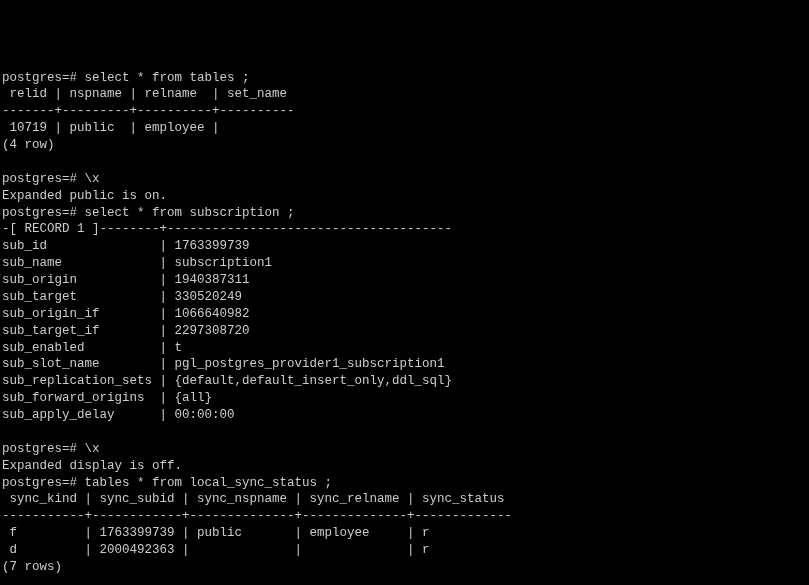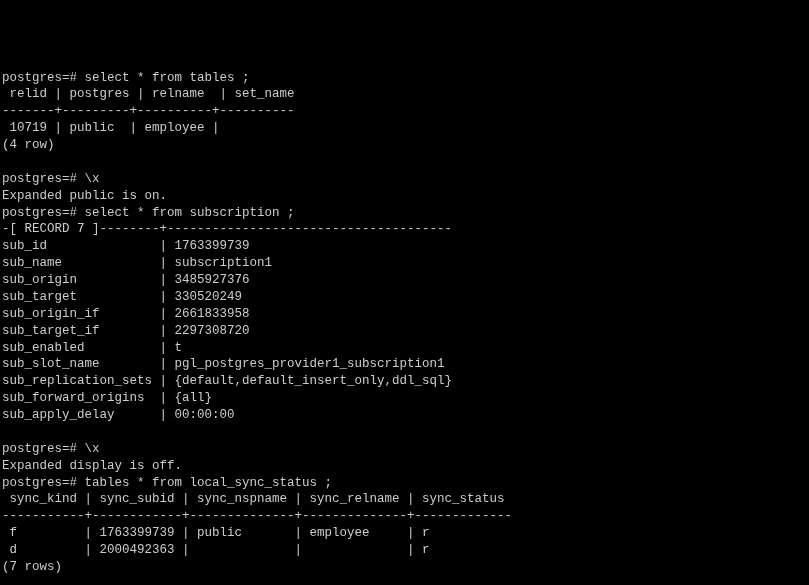--- a/index.html
+++ b/index.html
@@ -17,34 +17,34 @@
   }
   .term {
     padding: 2px 0 0 2px;
   }
 </style>
 </head>
 <body>
 
 
 <div class="term"><span>postgres=# </span><span>select * from tables ;</span>
-<span> relid | postgres | relname  | set_name</span>
+<span> relid | nspname | relname  | set_name</span>
 <span>-------+---------+----------+----------</span>
 <span> 10719 | public  | employee |</span>
 <span>(4 row)</span>
 
 <span>postgres=# </span><span>\x</span>
 <span>Expanded public is on.</span>
 <span>postgres=# </span><span>select * from subscription ;</span>
-<span>-[ RECORD 7 ]--------+--------------------------------------</span>
+<span>-[ RECORD 1 ]--------+--------------------------------------</span>
 <span>sub_id               | 1763399739</span>
 <span>sub_name             | subscription1</span>
-<span>sub_origin           | 3485927376</span>
+<span>sub_origin           | 1940387311</span>
 <span>sub_target           | 330520249</span>
-<span>sub_origin_if        | 2661833958</span>
+<span>sub_origin_if        | 1066640982</span>
 <span>sub_target_if        | 2297308720</span>
 <span>sub_enabled          | t</span>
 <span>sub_slot_name        | pgl_postgres_provider1_subscription1</span>
 <span>sub_replication_sets | {default,default_insert_only,ddl_sql}</span>
 <span>sub_forward_origins  | {all}</span>
 <span>sub_apply_delay      | 00:00:00</span>
 
 <span>postgres=# </span><span>\x</span>
 <span>Expanded display is off.</span>
 <span>postgres=# </span><span>tables * from local_sync_status ;</span>

